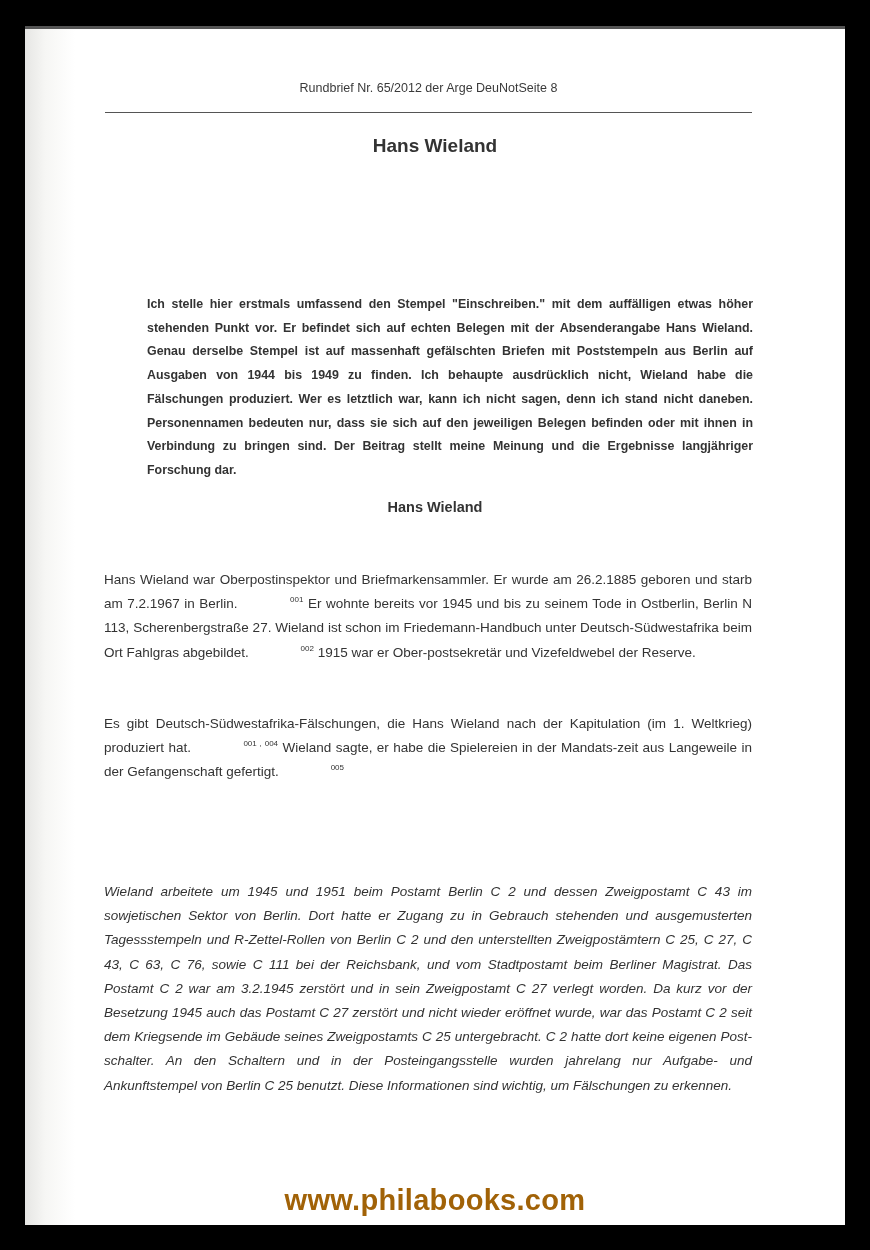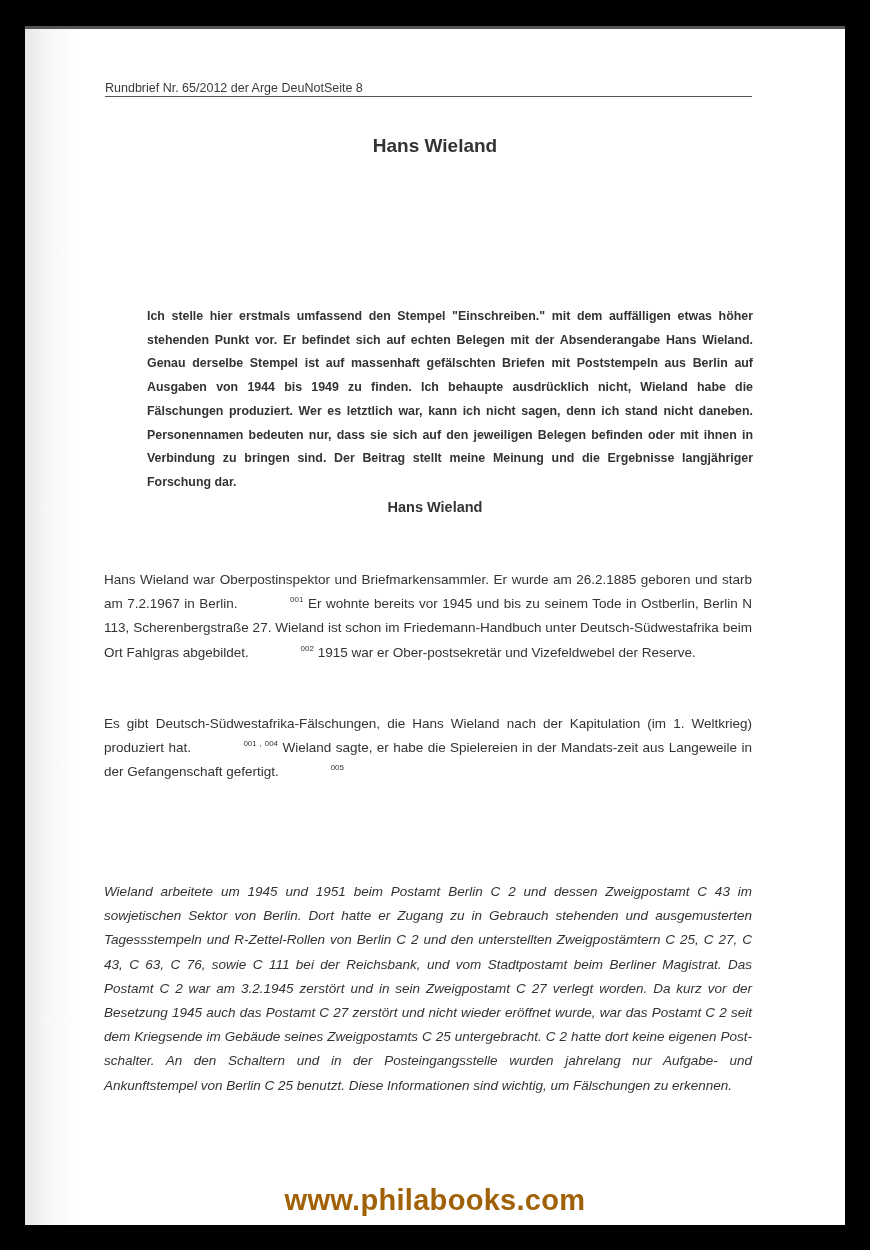--- a/index.html
+++ b/index.html
@@ -12,34 +12,34 @@
       position: absolute; left: 25px; top: 26px; width: 820px; height: 1199px;
       background: linear-gradient(to right, #e6e6e4 0px, #f6f6f4 20px, #ffffff 50px, #ffffff 100%);
       border-top: 3px solid #555;
       box-sizing: border-box;
       color: #333;
     }
     .running-head {
       position: absolute; left: 80px; top: 52px; width: 647px;
       border-bottom: 1.5px solid #555;
       font-size: 12.5px; color: #3a3a3a;
-      display: flex; justify-content: flex-start;
-      padding-bottom: 1px;
+      display: flex; justify-content: center;
+      padding-bottom: 17px;
     }
     .title {
       position: absolute; left: 60px; width: 700px; top: 100px;
       text-align: center; font-weight: bold; font-size: 19px; line-height: 34px; color: #333;
     }
     .author {
       position: absolute; left: 60px; width: 700px; top: 230px;
       text-align: center; font-weight: bold; font-size: 14.5px; color: #333;
     }
     .abstract {
       position: absolute; left: 122px; width: 606px; top: 264px;
-      font-weight: bold; font-size: 12.4px; line-height: 23.7px; text-align: justify; color: #333; margin-top: 12px;
+      font-weight: bold; font-size: 12.4px; line-height: 23.7px; text-align: justify; color: #333;
     }
     .section-heading {
       position: absolute; left: 60px; width: 700px; top: 470px;
       text-align: center; font-weight: bold; font-size: 14.5px; color: #333;
     }
     .para {
       position: absolute; left: 79px; width: 648px;
       font-size: 13.5px; line-height: 24.2px; text-align: justify; color: #333;
     }
     .para sup { font-size: 8px; vertical-align: 6px; line-height: 0; margin-left: 48px; }

